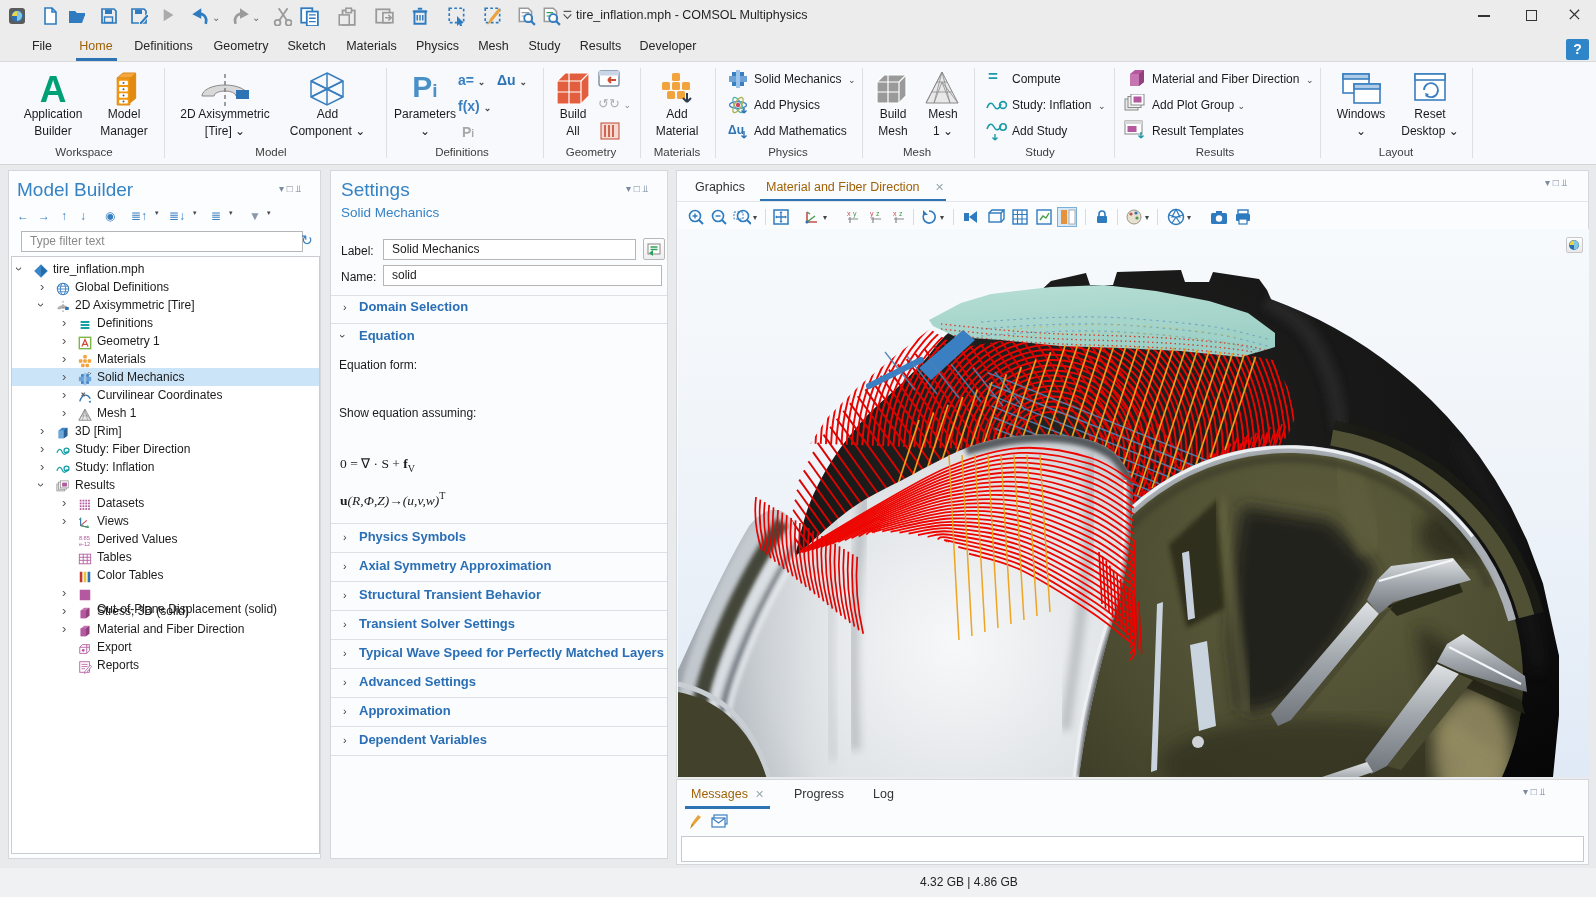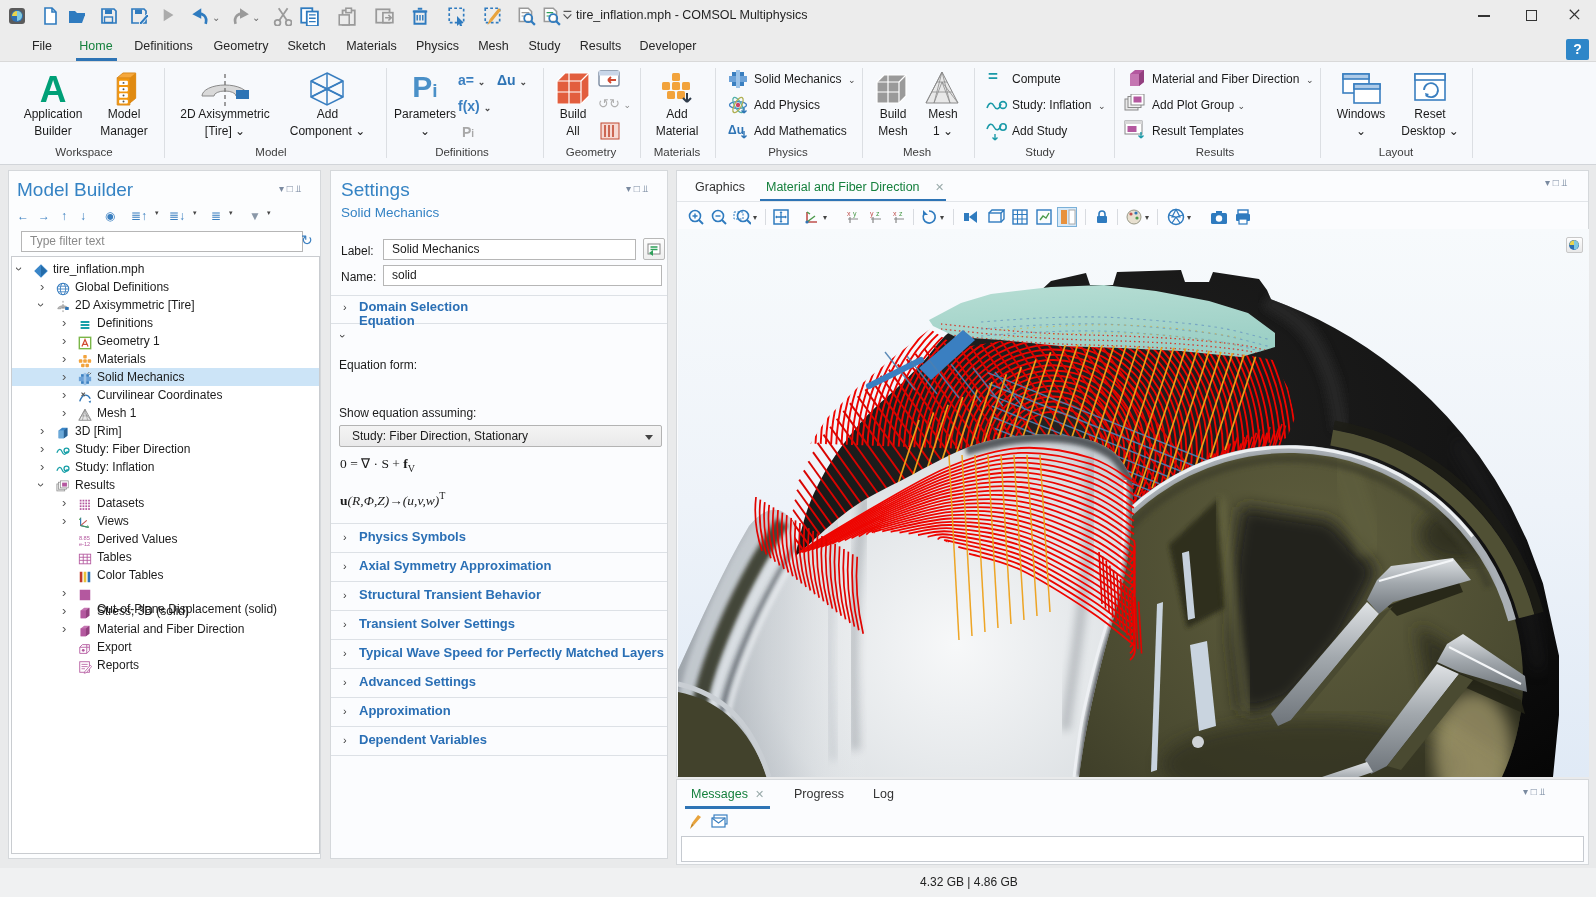--- a/index.html
+++ b/index.html
@@ -15,21 +15,21 @@
 .panel{position:absolute;background:#fcfdfe;border:1px solid #d5d8db}
 .ptitle{color:#3583c4;font-size:19px}
 .dd{position:absolute;height:22px;background:linear-gradient(#f4f4f4,#e9e9ea);border:1px solid #b3b3b3;border-radius:2px;font-size:12px;line-height:20px;padding-left:12px;color:#1b1b1b}
 .dd:after{content:"";position:absolute;right:8px;top:9px;border:4px solid transparent;border-top:5px solid #444}
 .inp{position:absolute;height:21px;background:#fff;border:1px solid #b6b6b6;font-size:12px;line-height:19px;padding-left:8px;color:#1b1b1b}
 .sect{position:absolute;color:#2a6fb5;font-size:13px;font-weight:700}
 .chev{position:absolute;color:#3b3b3b;font-size:11px}
 .hr{position:absolute;height:1px;background:#dde1e6;left:0;width:100%}
 .treerow{position:absolute;height:18px;line-height:18px;font-size:12px;white-space:nowrap;left:0;width:100%}
 .tab{position:absolute;font-size:12.5px;color:#333}
-.tabact{color:#15803d}
+.tabact{color:#a16207}
 svg{display:block}
 </style></head><body>
 <div class="abs titlebar">
     <svg class="abs" style="left:8px;top:7px" width="18" height="18" viewBox="0 0 18 18">
       <rect x="1" y="1" width="16" height="16" rx="3" fill="#5b5b5b"></rect>
       <circle cx="9" cy="9" r="6" fill="#2e6fb0"></circle>
       <path d="M4 9a5 5 0 0 1 10 0z" fill="#e8d44d"></path>
       <path d="M9 4a5 5 0 0 1 0 10z" fill="#7ec8e3"></path>
     </svg>
     <svg class="abs" style="left:41px;top:7px" width="18" height="18" viewBox="0 0 18 18">
@@ -562,24 +562,23 @@
         <path d="M5 14l4-3v6z" fill="#2fa05a"></path>
       </svg>
     </div>
     <div class="abs" style="left:10px;top:99px">Name:</div>
     <div class="inp" style="left:52px;top:94px;width:279px">solid</div>
     <div class="hr" style="top:124px"></div>
     <div class="chev" style="left:12px;top:130px">›</div>
     <div class="sect" style="left:28px;top:128px">Domain Selection</div>
     <div class="hr" style="top:152px"></div>
     <div class="chev" style="left:10px;top:159px;transform:rotate(90deg)">›</div>
-    <div class="sect" style="left:28px;top:142px">Equation</div>
+    <div class="sect" style="left:28px;top:157px">Equation</div>
     <div class="abs" style="left:8px;top:187px">Equation form:</div>
     <div class="abs" style="left:8px;top:235px">Show equation assuming:</div>
-    <div class="dd" style="left:8px;top:254px;width:323px">Study: Fiber Direction, Stationary</div>
     <div class="abs" style="left:9px;top:284px;font-size:13.5px;font-family:'Liberation Serif',serif">0 = ∇ · S + <b>f</b><sub style="font-size:10px">V</sub></div>
     <div class="abs" style="left:9px;top:319px;font-size:13.5px;font-family:'Liberation Serif',serif"><b>u</b><i>(R,Φ,Z)</i>→<i>(u,v,w)</i><sup style="font-size:10px">T</sup></div>
     <div class="hr" style="top:352px"></div>
     <div class="chev" style="left:12px;top:360px">›</div>
     <div class="sect" style="left:28px;top:358px">Physics Symbols</div>
     <div class="hr" style="top:381px"></div>
     <div class="chev" style="left:12px;top:389px">›</div>
     <div class="sect" style="left:28px;top:387px">Axial Symmetry Approximation</div>
     <div class="hr" style="top:410px"></div>
     <div class="chev" style="left:12px;top:418px">›</div>

